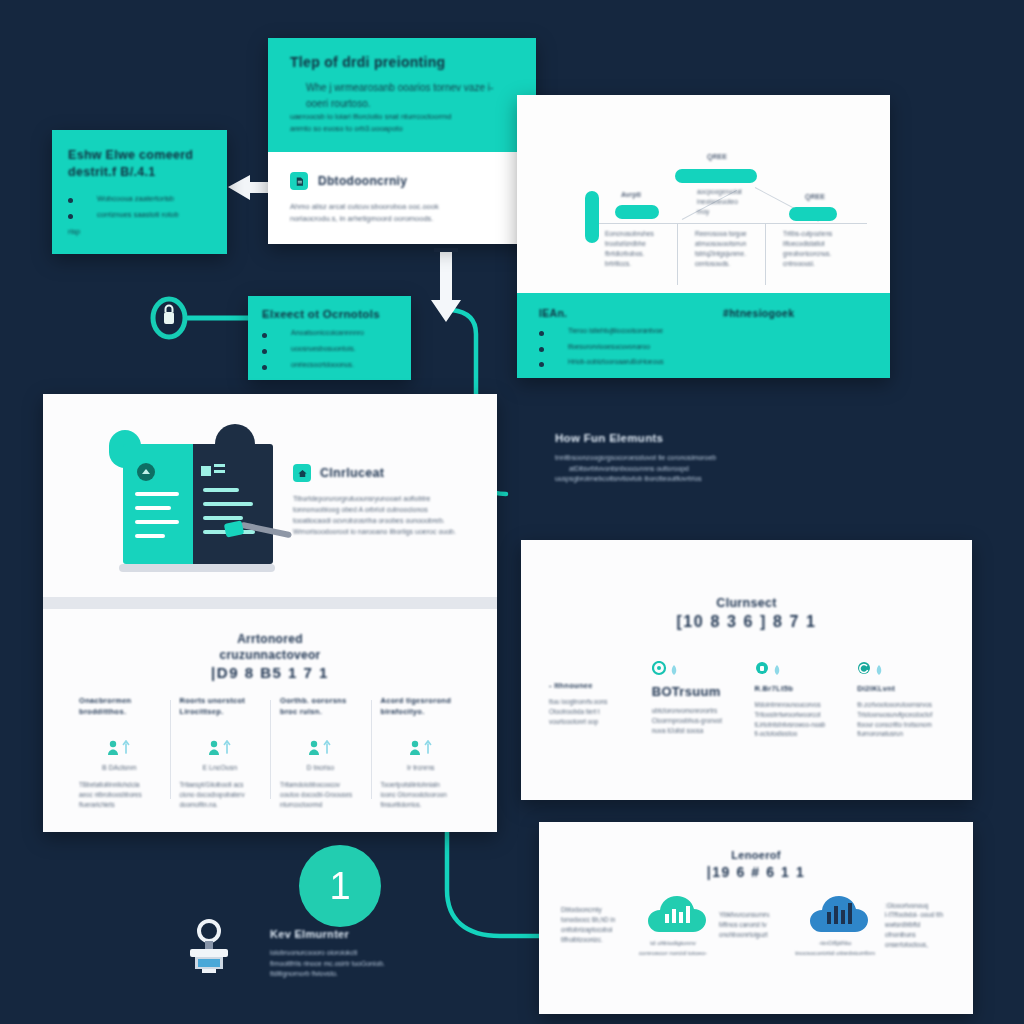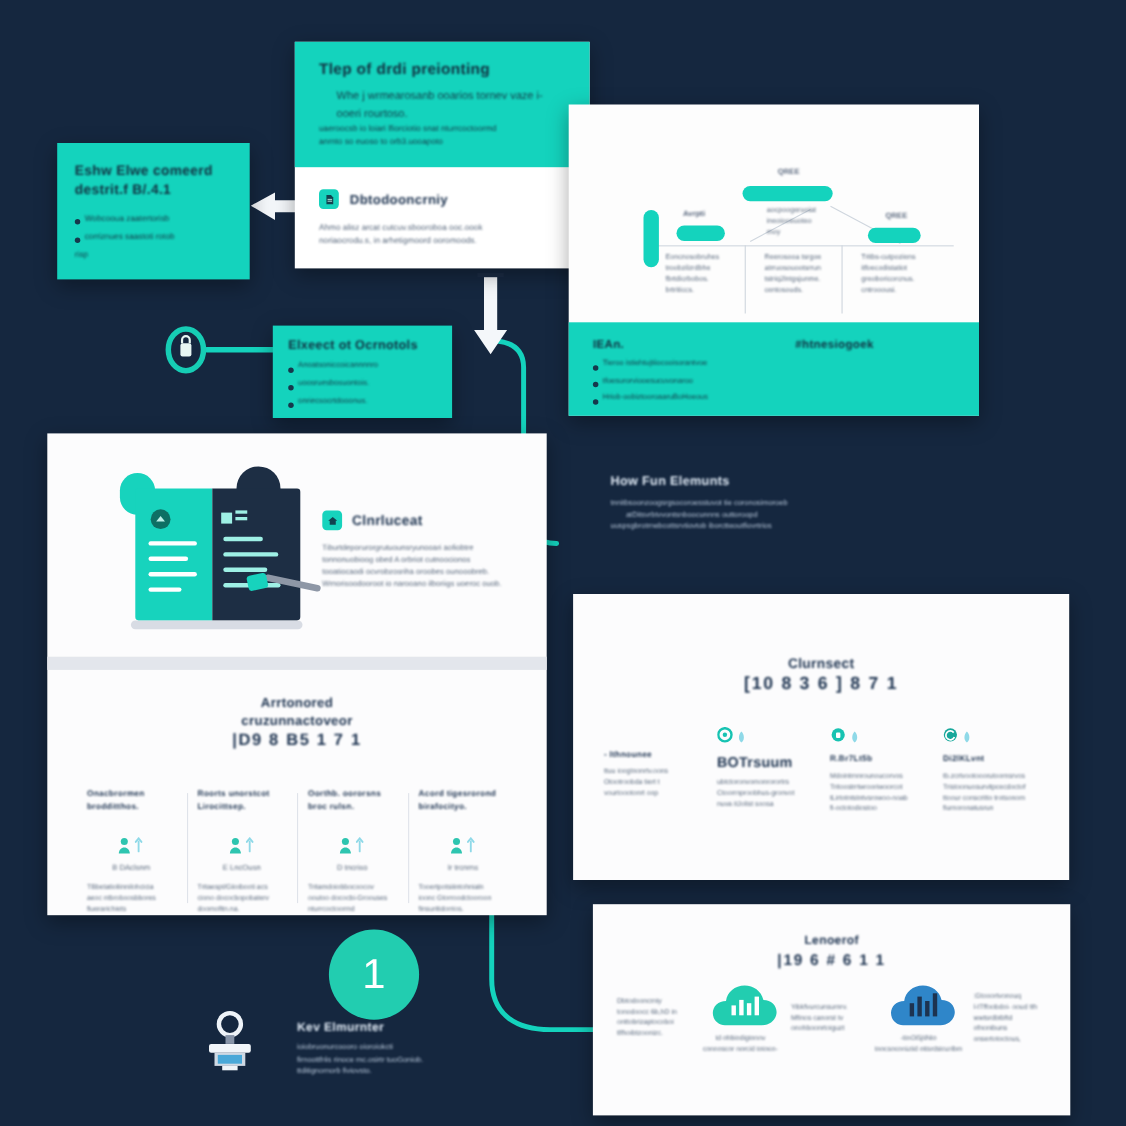--- a/index.html
+++ b/index.html
@@ -22,21 +22,21 @@
     filter:blur(.9px);
   }
   .lbl.light{color:#dfe9f4;}
   .lbl.onteal{color:#123040;}
   .body-t{
     color:#5b6a7e;filter:blur(.85px);line-height:1.55;
   }
   .body-t.light{color:#b3c3d6;}
   .body-t.onteal{color:#14404c;}
 
-  .bullet{display:flex;align-items:flex-end;gap:4px;margin:5px 0;}
+  .bullet{display:flex;align-items:flex-start;gap:24px;margin:5px 0;}
   .dot{width:5px;height:5px;border-radius:50%;background:#16384c;flex:0 0 auto;margin-top:5px;}
 
   
   svg.conn{position:absolute;left:0;top:0;width:1024px;height:1024px;pointer-events:none;}
 
   
   #cardA{left:52px;top:130px;width:175px;height:124px;}
   #cardA .inner{padding:17px 16px 0 16px;}
 
   
@@ -339,21 +339,21 @@
 
     <div class="bot">
       <div style="text-align:center;">
         <div class="lbl" style="font-size:12px;line-height:1.35;">
           <div>Arrtonored</div>
           <div>cruzunnactoveor</div>
           <div style="font-size:15px;letter-spacing:1.5px;">|D9 8 B5 1 7 1</div>
         </div>
       </div>
 
-      <div class="cols4" style="margin-top:33px;">
+      <div class="cols4" style="margin-top:12px;">
         <div class="c">
           <div class="lbl" style="font-size:7.5px;line-height:1.45;">
             <div>Onacbrormen</div>
             <div>brodditthos.</div>
           </div>
           <div style="margin-top:22px;text-align:center;">
             <svg width="28" height="18" viewBox="0 0 28 18">
               <circle cx="8" cy="5" r="3.2" fill="#2ec5b0"></circle>
                 <path d="M3 16c0-3.3 2.3-5.6 5-5.6s5 2.3 5 5.6z" fill="#2ec5b0"></path>
               <path d="M21 14V5m0-3l2.6 3.4M21 2l-2.6 3.4" stroke="#8fd9e8" stroke-width="1.7" fill="none" stroke-linecap="round"></path>

